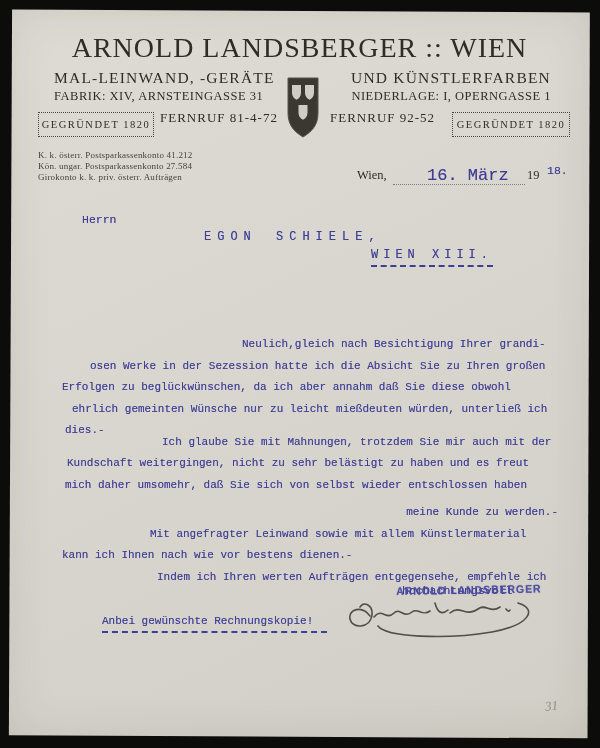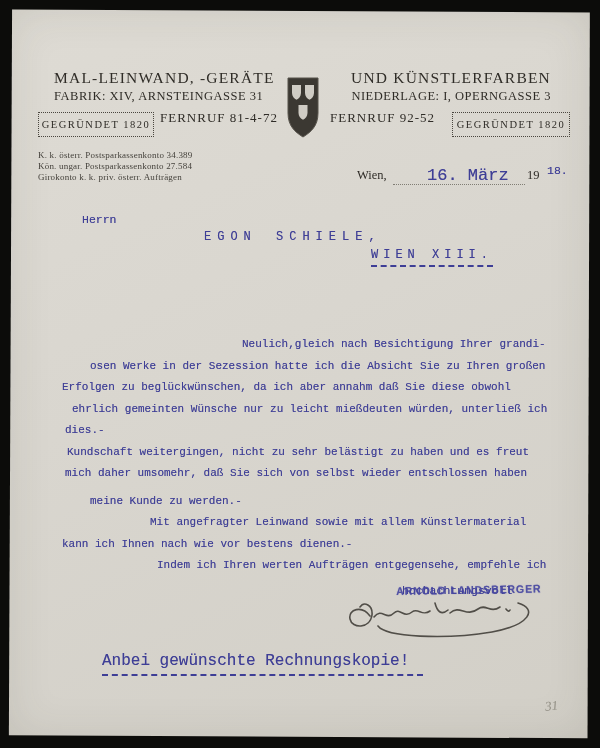--- a/index.html
+++ b/index.html
@@ -50,85 +50,87 @@
                 letter-spacing:5px; padding-bottom:3px;
                 border-bottom:2px dashed #3e3e96; }
 
   .body-block { position:absolute; left:54px; top:302px; width:496px;
                 font-size:11px; line-height:21.5px;margin-top:24px; }
   .bl { white-space:nowrap; }
   .L0 {padding-left:180px;} .L1 {padding-left:28px;} .L2 {padding-left:0;}
   .L3 {padding-left:10px;}  .L4 {padding-left:3px;}
   .L5 {padding-left:100px; margin-top:-10px;}
   .L6 {padding-left:5px;}   .L7 {padding-left:3px;}
-  .L8 {padding-left:28px; margin-top:6px;}
+  .L8 {padding-left:28px; margin-top:6px;text-align:right;}
   .L9 {padding-left:88px;}  .L10{padding-left:0;}
   .L11{padding-left:95px;}  .L12{padding-left:3px;}
 
   .valediction { position:absolute; left:394px; top:576px; font-size:11.5px; }
   .stamp { position:absolute; left:388px; top:577px; font-family:"Liberation Sans", sans-serif;
            font-weight:bold; font-size:11px; letter-spacing:1px; color:#4545a0;
            transform:rotate(-1deg) scaleX(.95); transform-origin:left top;
            text-shadow:0 0 1px rgba(69,69,160,.7); opacity:.9; }
   .signature { position:absolute; left:332px; top:584px; width:228px; height:56px; }
 
-  .postscript { position:absolute; left:94px; top:644px; font-size:16px;
+  .postscript { position:absolute; left:94px; top:607px; font-size:11px;
                 padding-bottom:4px; padding-right:14px;
                 border-bottom:2px dashed #3e3e96; }
 
   .pencil-number { position:absolute; left:537px; top:690px; font-size:13px;
                    font-style:italic; color:#918e84; transform:rotate(-6deg); }
 </style>
 </head>
 <body>
 
 <div class="paper">
 
+  <div class="lh-title print">ARNOLD LANDSBERGER :: WIEN</div>
   <div class="lh-row2-left print">MAL-LEINWAND, -GERÄTE</div>
   <div class="lh-row2-right print">UND KÜNSTLERFARBEN</div>
   <div class="lh-row3-left print">FABRIK: XIV, ARNSTEINGASSE 31</div>
-  <div class="lh-row3-right print">NIEDERLAGE: I, OPERNGASSE 3</div>
+  <div class="lh-row3-right print">NIEDERLAGE: I, OPERNGASSE 1</div>
 
   <div class="crest">
     <svg viewBox="0 0 34 62" width="34" height="62">
       <path d="M2,1 h30 v35 c0,13 -7,19 -15,24 c-8,-5 -15,-11 -15,-24 z" fill="#3b3832"></path>
       <path d="M2,1 h30 v35 c0,13 -7,19 -15,24 c-8,-5 -15,-11 -15,-24 z" fill="none" stroke="#57534b" stroke-width="1"></path>
       <path transform="translate(6,8)" d="M0,0 h9 v8 c0,3.5 -2.2,5.4 -4.5,6.8 C2.2,13.4 0,11.5 0,8 z" fill="#cfccc4"></path>
       <path transform="translate(19,8)" d="M0,0 h9 v8 c0,3.5 -2.2,5.4 -4.5,6.8 C2.2,13.4 0,11.5 0,8 z" fill="#cfccc4"></path>
       <path transform="translate(12.5,28)" d="M0,0 h9 v8 c0,3.5 -2.2,5.4 -4.5,6.8 C2.2,13.4 0,11.5 0,8 z" fill="#cfccc4"></path>
     </svg>
   </div>
 
   <div class="founded-box founded-left print">GEGRÜNDET 1820</div>
   <div class="phone-left print">FERNRUF 81-4-72</div>
   <div class="phone-right print">FERNRUF 92-52</div>
   <div class="founded-box founded-right print">GEGRÜNDET 1820</div>
 
   <div class="bank">
-    <div>K. k. österr. Postsparkassenkonto 34.389</div>
+    <div>K. k. österr. Postsparkassenkonto 41.212</div>
     <div>Kön. ungar. Postsparkassenkonto 27.584</div>
     <div>Girokonto k. k. priv. österr. Aufträgen</div>
   </div>
 
   <div class="dateline-city print">Wien,</div>
   <div class="dateline-rule"></div>
   <div class="dateline-date type">16. März</div>
   <div class="dateline-year-print print">19</div>
   <div class="dateline-year-typed type">18.</div>
 
   <div class="salutation type">Herrn</div>
   <div class="recip-name type">EGON SCHIELE,</div>
   <div class="recip-city type">WIEN XIII.</div>
 
   <div class="body-block type">
     <div class="bl L0">Neulich,gleich nach Besichtigung Ihrer grandi-</div>
     <div class="bl L1">osen Werke in der Sezession hatte ich die Absicht Sie zu Ihren großen</div>
     <div class="bl L2">Erfolgen zu beglückwünschen, da ich aber annahm daß Sie diese obwohl</div>
     <div class="bl L3">ehrlich gemeinten Wünsche nur zu leicht mießdeuten würden, unterließ ich</div>
     <div class="bl L4">dies.-</div>
+    <div class="bl L5">Ich glaube Sie mit Mahnungen, trotzdem Sie mir auch mit der</div>
     <div class="bl L6">Kundschaft weitergingen, nicht zu sehr belästigt zu haben und es freut</div>
     <div class="bl L7">mich daher umsomehr, daß Sie sich von selbst wieder entschlossen haben</div>
     <div class="bl L8">meine Kunde zu werden.-</div>
     <div class="bl L9">Mit angefragter Leinwand sowie mit allem Künstlermaterial</div>
     <div class="bl L10">kann ich Ihnen nach wie vor bestens dienen.-</div>
     <div class="bl L11">Indem ich Ihren werten Aufträgen entgegensehe, empfehle ich</div>
   </div>
 
   <div class="valediction type">hochachtungsvoll</div>
   <div class="stamp">ARNOLD LANDSBERGER</div>

